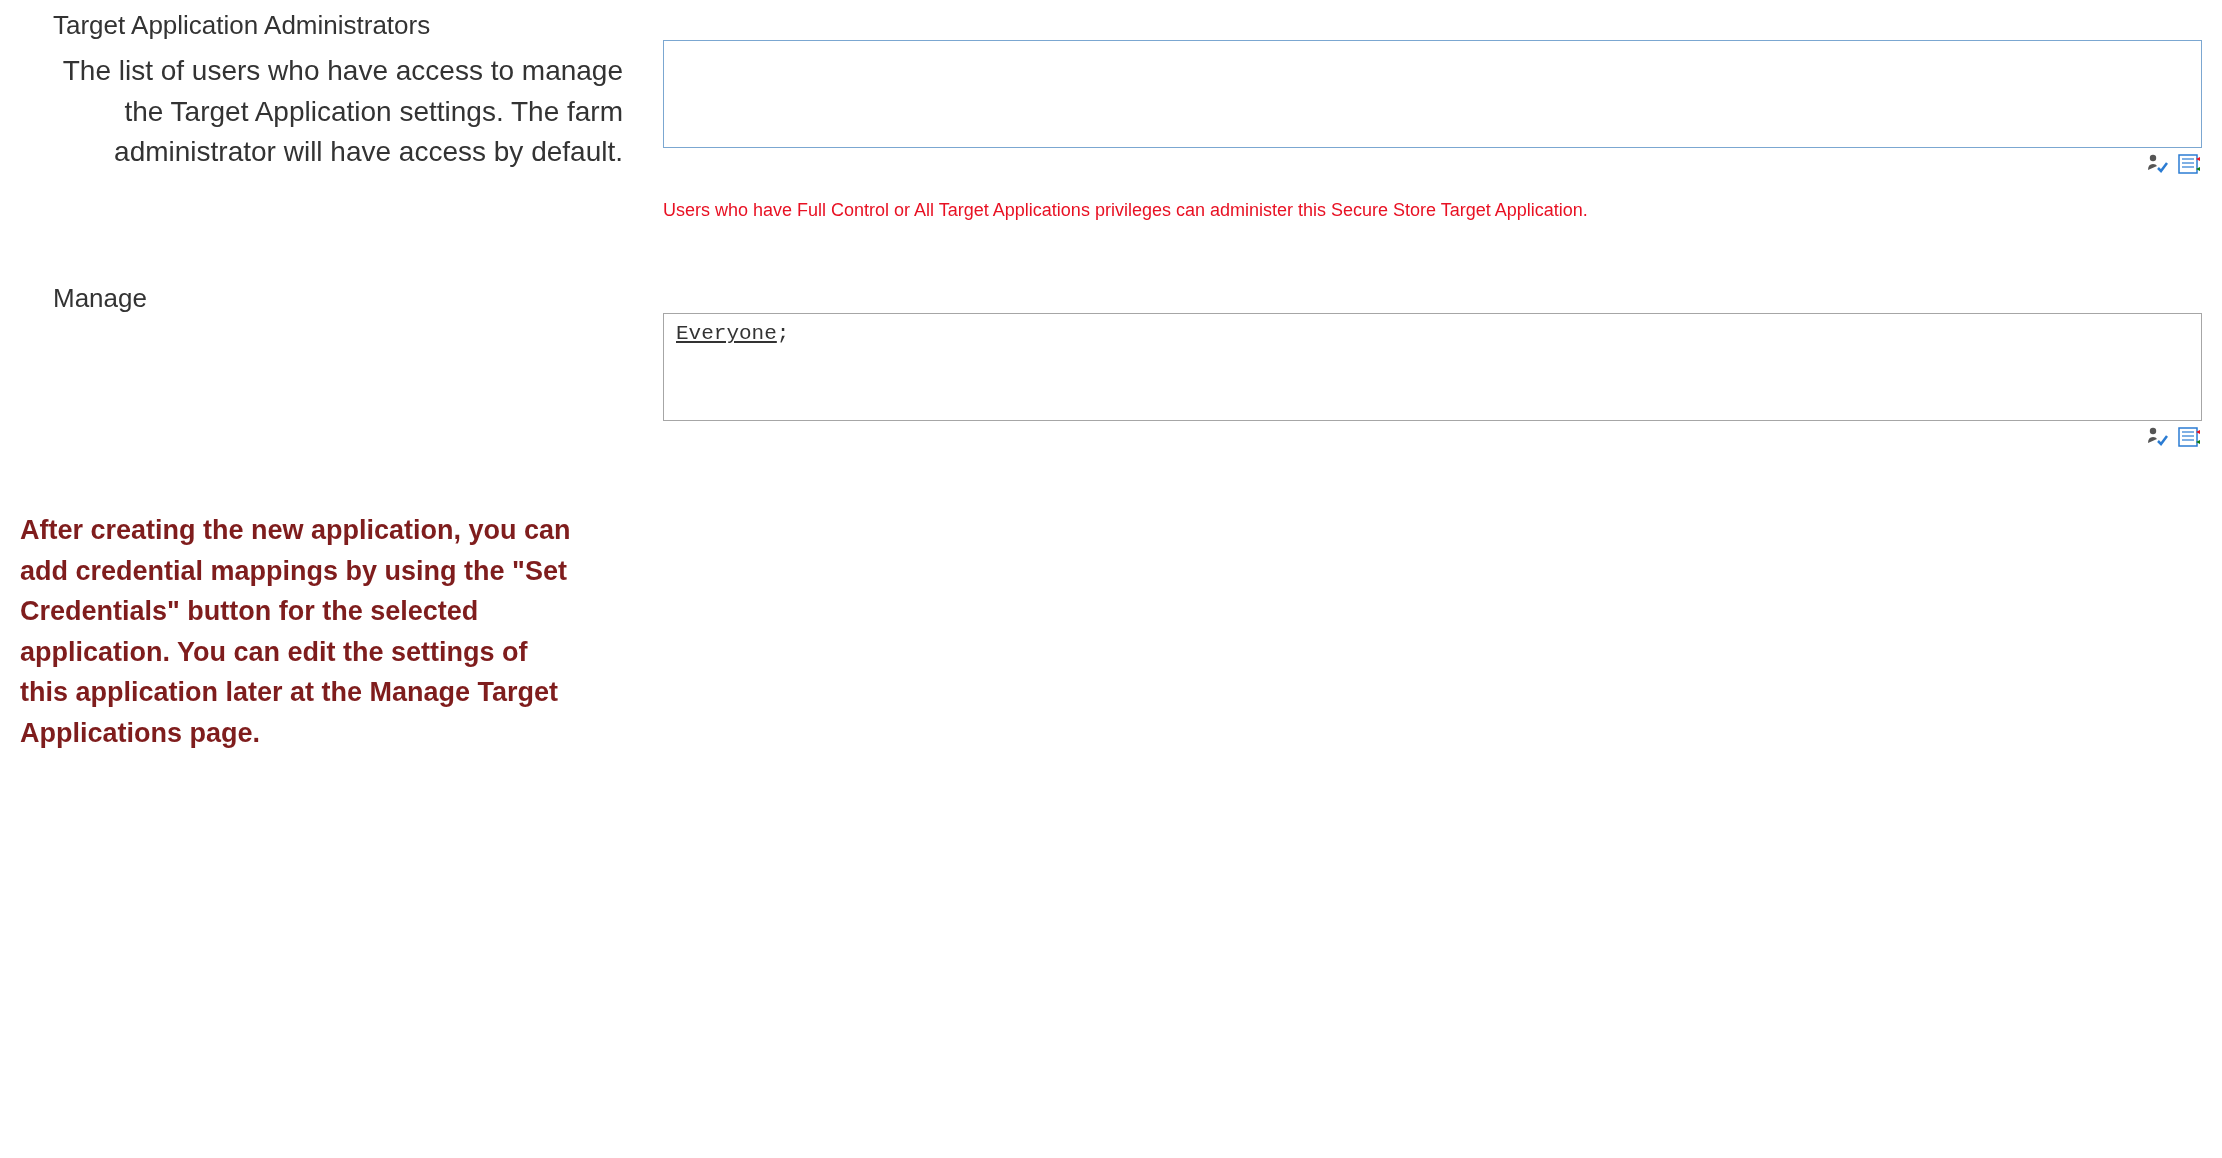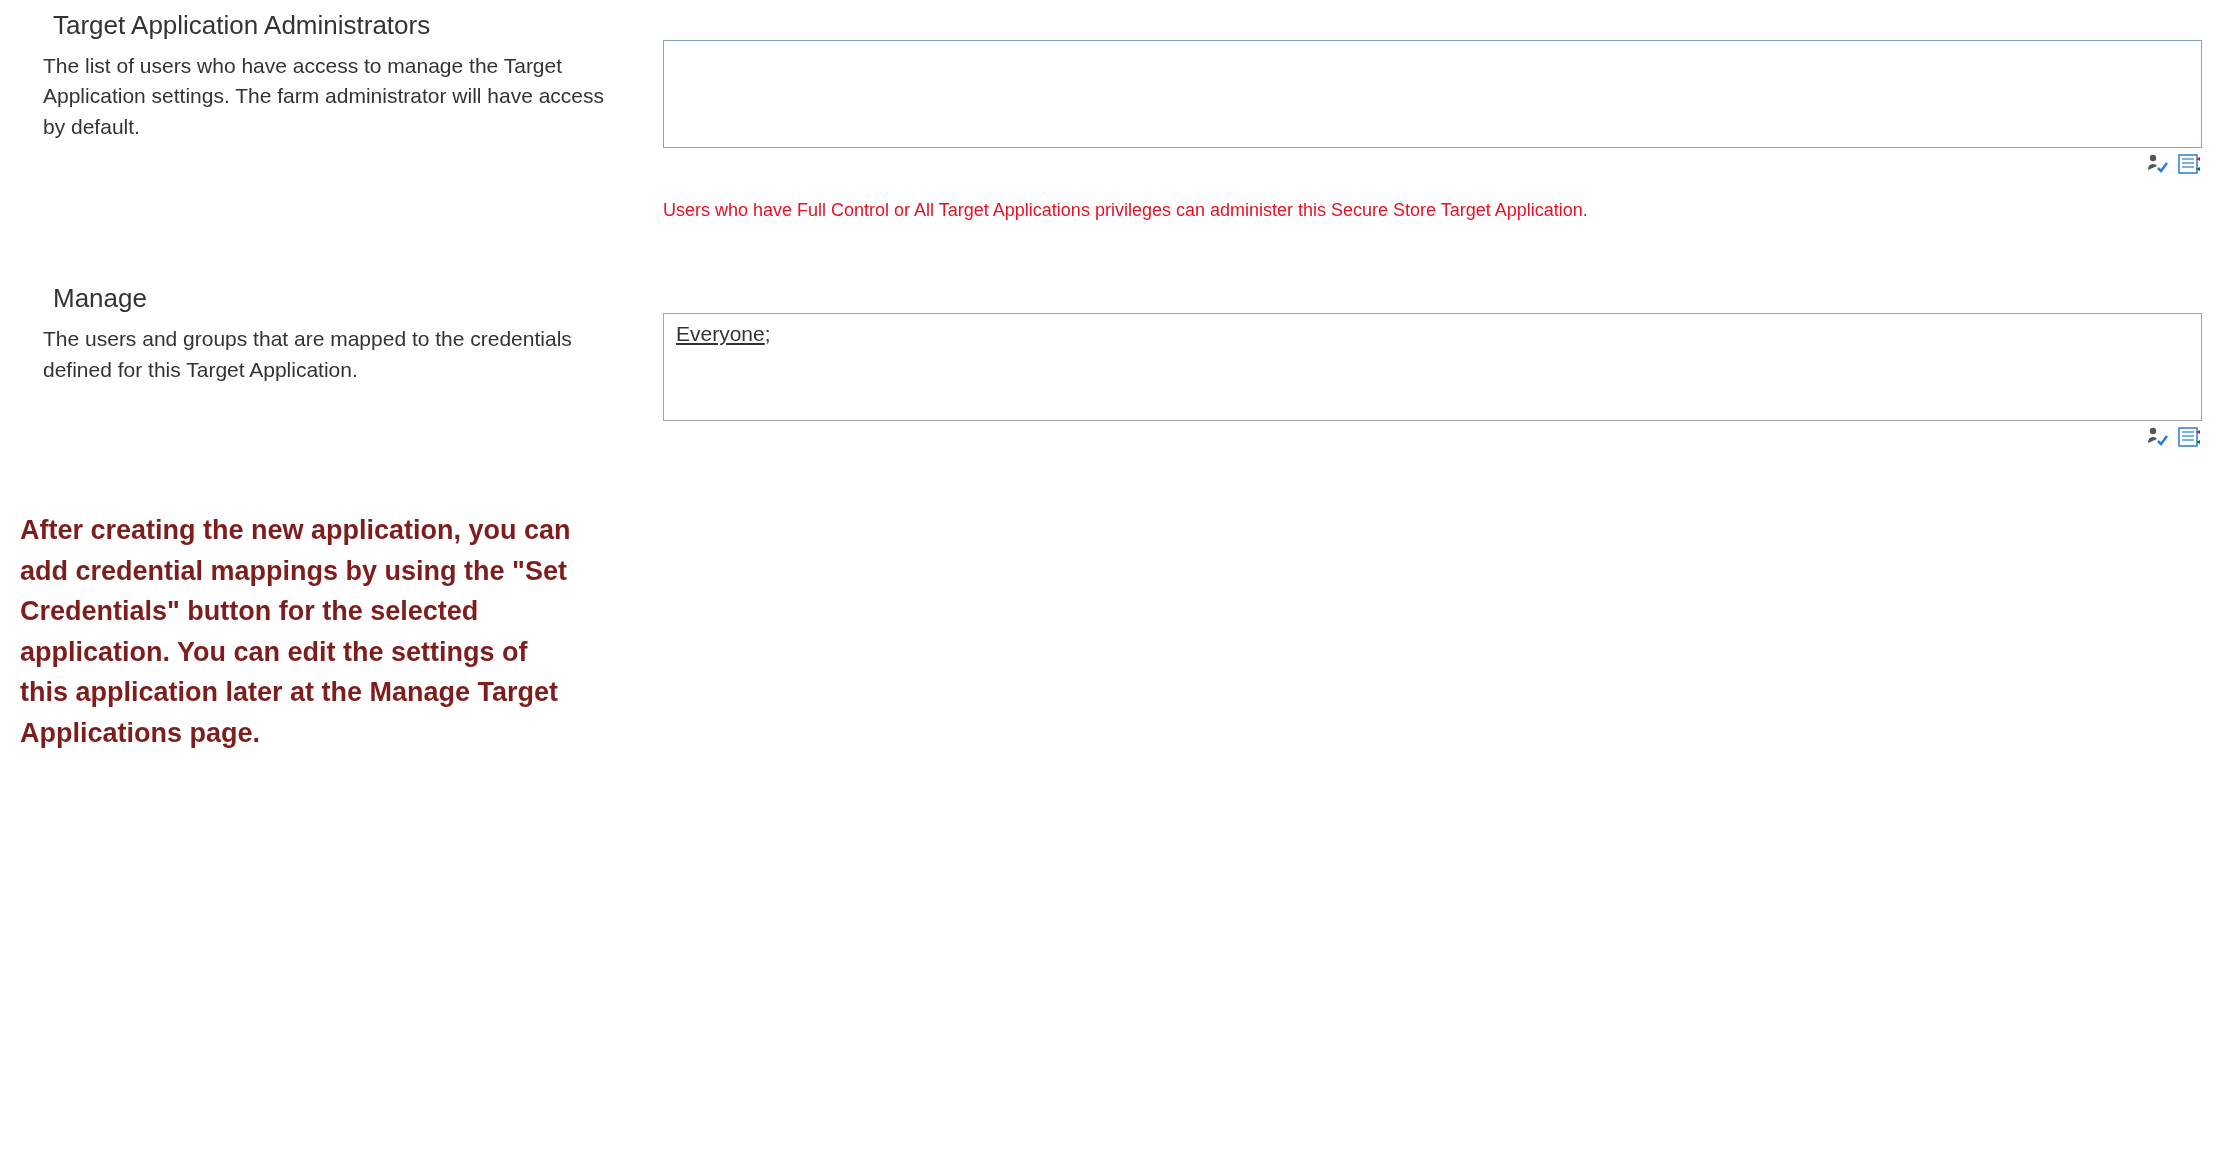--- a/index.html
+++ b/index.html
@@ -30,34 +30,35 @@
       padding-top: 30px;
     }
     .section-title {
       font-size: 26px;
       font-weight: 300;
       color: #333;
       margin-bottom: 10px;
       margin-left: 10px;
     }
     .section-desc {
-      font-size: 21px;
+      font-size: 28px;
       font-weight: 300;
       color: #333;
       line-height: 1.45;
+      text-align: right;
     }
     .people-picker {
       width: 100%;
       min-height: 108px;
       border: 1px solid #a6a6a6;
       padding: 8px 12px;
       font-size: 21px;
       background: #fff;
       margin-bottom: 2px;
-      font-family: Liberation Sans, sans-serif;
+      font-family: Liberation Mono, monospace;
       font-weight: 300;
     }
     .people-picker.active {
       border: 1px solid #7ba7d1;
     }
     .resolved-entity {
       text-decoration: underline;
     }
     .picker-icons {
       display: flex;
@@ -117,21 +118,20 @@
         </svg>
       </span>
     </div>
     <div class="validation-msg">Users who have Full Control or All Target Applications privileges can administer this Secure Store Target Application.</div>
   </div>
 </div>
 
 <div class="form-section">
   <div class="left-col">
     <div class="section-title">Manage</div>
-    <div class="section-desc">The users and groups that are mapped to the credentials defined for this Target Application.</div>
   </div>
   <div class="right-col">
     <div class="people-picker" contenteditable="true" style=""><span class="resolved-entity">Everyone</span><span>;</span></div>
     <div class="picker-icons">
       <span class="picker-icon">
         <svg viewBox="0 0 24 24" width="24" height="24">
           <circle cx="8" cy="6" r="3.2" fill="#555"></circle>
           <path d="M3 18 Q3 12 8 12 Q11 12 12 14" fill="#555"></path>
           <path d="M13 16 L16 19 L22 11" stroke="#2b7cd3" stroke-width="2.5" fill="none"></path>
         </svg>

